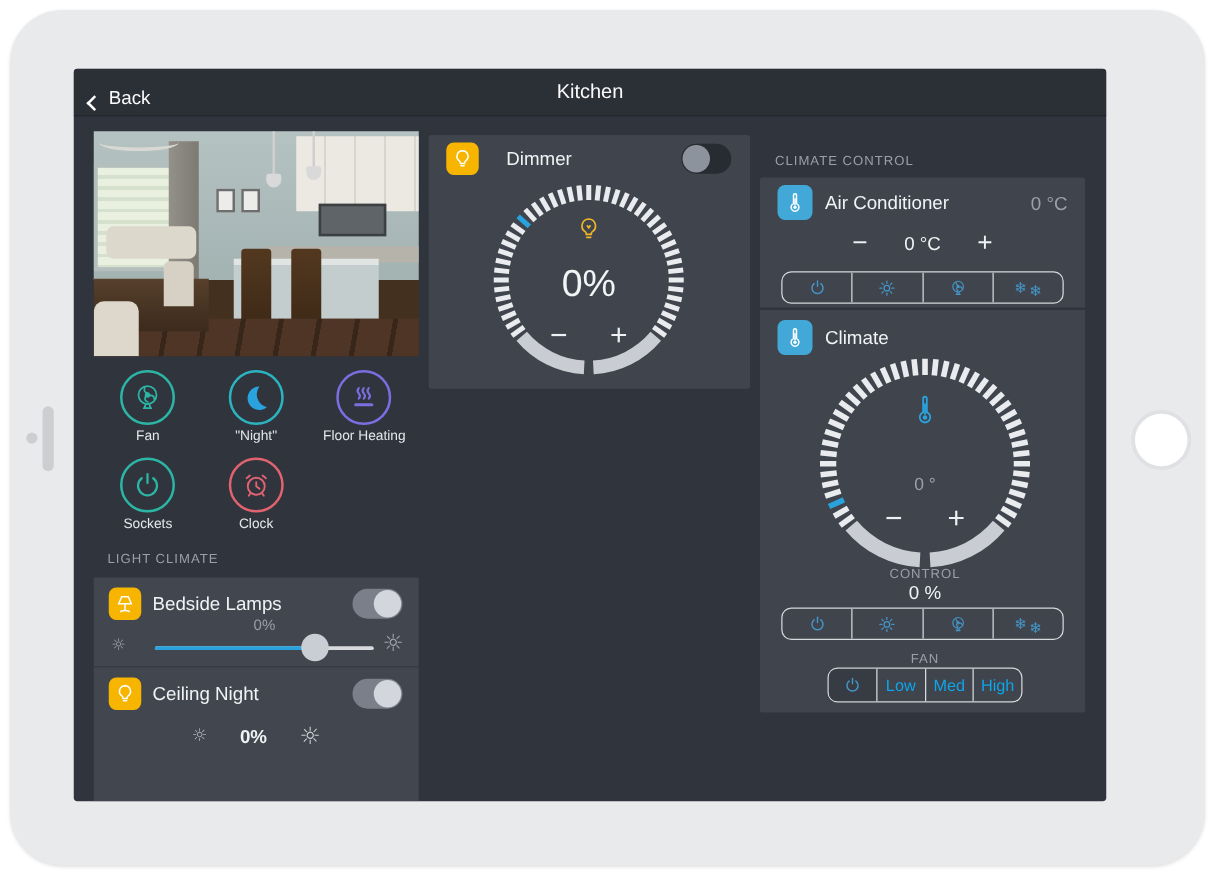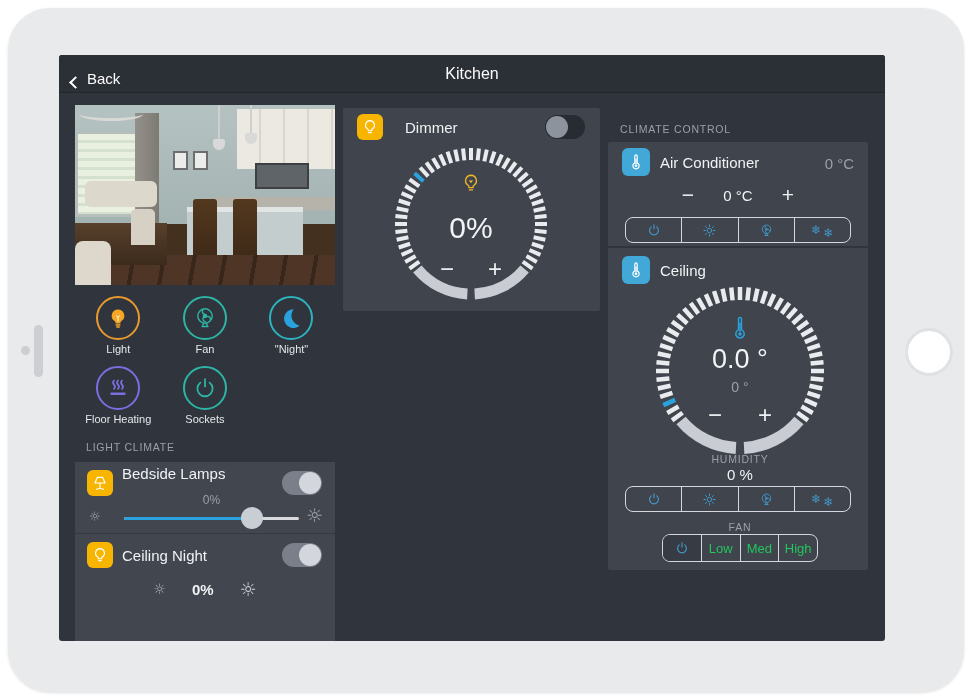--- a/index.html
+++ b/index.html
@@ -41,21 +41,21 @@
   .slider-fill{position:absolute;height:3px;border-radius:2px;background:#2aa2dd;}
   .slider-knob{position:absolute;width:22px;height:22px;border-radius:50%;background:#c9ced5;top:-10px;}
   .sun{color:#9fa5ad;font-family:"DejaVu Sans",sans-serif;line-height:1;}
   
   .dial-num{color:#f2f4f6;text-align:center;}
   .pm{color:#eef0f3;font-size:24px;font-weight:300;text-align:center;line-height:30px;}
   
   .seg{display:flex;border:1px solid #d5d8dc;border-radius:8px;overflow:hidden;}
   .seg > div{flex:1;display:flex;align-items:center;justify-content:center;border-left:1px solid #d5d8dc;color:#4596c8;}
   .seg > div:first-child{border-left:none;}
-  .seg .txt{color:#22c55e;font-size:13px;text-align:center;}
+  .seg .txt{color:#0ea5e9;font-size:13px;text-align:center;}
   .seg .on{background:#363b44;}
   .flake{font-family:"DejaVu Sans",sans-serif;color:#4596c8;font-size:12px;line-height:1;}
   
   .photo{left:16px;top:50px;width:260px;height:180px;overflow:hidden;background:linear-gradient(#b5c2c2,#a3b3b2 66%,#43301f 66%);}
   .photo div{position:absolute;}
 </style>
 </head>
 <body>
 
 <div class="abs tablet">
@@ -90,30 +90,20 @@
       <div style="left:56px;top:104px;width:24px;height:36px;background:#d6d1c4;border-radius:5px 5px 0 0;"></div>
       <div style="left:143px;top:0;width:2px;height:36px;background:#cfcfcf;"></div>
       <div style="left:138px;top:34px;width:12px;height:11px;background:#d9d9d9;border-radius:2px 2px 6px 6px;"></div>
       <div style="left:175px;top:0;width:2px;height:30px;background:#cfcfcf;"></div>
       <div style="left:170px;top:28px;width:12px;height:11px;background:#d9d9d9;border-radius:2px 2px 6px 6px;"></div>
       <div style="left:4px;top:2px;width:64px;height:14px;border-bottom:3px solid #d8d8d4;border-radius:50%;"></div>
     </div>
 
     <div class="abs qgrid">
       <div class="qcell">
-        <span class="qcircle" style="border-color:#e89a2f;">
-          <svg width="24" height="24" viewBox="0 0 24 24">
-              <path d="M12 3.5a6.3 6.3 0 0 1 3.4 11.6c-.6.4-1 1.1-1 1.8v.6h-4.8v-.6c0-.7-.4-1.4-1-1.8A6.3 6.3 0 0 1 12 3.5z" fill="#f5a623"></path>
-              <path d="M10.2 19h3.6M10.8 21h2.4" stroke="#f5a623" stroke-width="1.6" stroke-linecap="round"></path>
-              <path d="M10.5 9.5l1.5 2 1.5-2M12 11.5v4" stroke="#fff" stroke-width="1" fill="none"></path>
-            </svg>
-        </span>
-        <span class="qlabel">Light</span>
-      </div>
-      <div class="qcell">
         <span class="qcircle" style="border-color:#2cb5a5;">
           <svg width="24" height="24" viewBox="0 0 24 24" fill="none" stroke="#2cb5a5" stroke-width="1.4">
               <circle cx="12" cy="10" r="7.2"></circle>
               <circle cx="12" cy="10" r="1.5" fill="#2cb5a5"></circle>
               <path d="M12 8.4c-2.4-.5-3.2-2.2-2.2-4.2M13.6 10.6c2.3-.7 3.8.4 3.8 2.6M10.5 11.2c-1.2 2-0.4 3.8 1.8 4.4" stroke-linecap="round"></path>
               <path d="M9 20.5h6M10.5 17.5l-1 3M13.5 17.5l1 3" stroke-linecap="round"></path>
             </svg>
         </span>
         <span class="qlabel">Fan</span>
       </div>
@@ -138,34 +128,45 @@
       </div>
       <div class="qcell">
         <span class="qcircle" style="border-color:#2cb5a5;">
           <svg width="24" height="24" viewBox="0 0 24 24" fill="none" stroke="#2cb5a5" stroke-width="1.8" stroke-linecap="round">
               <path d="M7.4 6.6a7.6 7.6 0 1 0 9.2 0"></path>
               <path d="M12 3.2v7.2"></path>
             </svg>
         </span>
         <span class="qlabel">Sockets</span>
       </div>
+      <div class="qcell">
+        <span class="qcircle" style="border-color:#e0636f;">
+          <svg width="24" height="24" viewBox="0 0 24 24" fill="none" stroke="#e0636f" stroke-width="1.5" stroke-linecap="round">
+              <circle cx="12" cy="13" r="6.8"></circle>
+              <path d="M12 9.8V13l2.6 2"></path>
+              <path d="M4.3 6.6l2.6-2.2M19.7 6.6l-2.6-2.2"></path>
+              <path d="M7.2 18.8L6 20.6M16.8 18.8l1.2 1.8"></path>
+            </svg>
+        </span>
+        <span class="qlabel">Clock</span>
+      </div>
     </div>
 
     <div class="abs sec-label" style="left:27px;top:386px;">LIGHT CLIMATE</div>
     <div class="abs lsec">
 
       <div class="lrow" style="top:0;height:71px;">
         <div class="abs tile" style="left:12px;top:8px;">
           <svg width="18" height="18" viewBox="0 0 24 24" fill="none" stroke="#fff" stroke-width="1.6" stroke-linecap="round">
               <path d="M8.5 4.5h7l3.2 7.5H5.3z"></path>
               <path d="M12 12v6"></path>
               <path d="M7.5 20.5c0-1.6 9-1.6 9 0"></path>
             </svg>
         </div>
-        <div class="abs row-label" style="left:47px;top:3px;">Bedside Lamps</div>
+        <div class="abs row-label" style="left:47px;top:13px;">Bedside Lamps</div>
         <div class="abs toggle" style="left:207px;top:9px;" data-state="on">
             <span class="knob"></span>
           </div>
         <div class="abs gray" style="left:49px;top:31px;width:175px;text-align:center;font-size:12px;">0%</div>
         <div class="abs sun" style="left:14px;top:48px;font-size:13px;">☼</div>
         <div class="abs" style="left:49px;top:55px;width:175px;">
           <span class="slider-track" style="left:0;width:175px;"></span>
           <span class="slider-fill" style="width: 73%;"></span>
           <span class="slider-knob" style="left: calc(73% - 11px);"></span>
         </div>
@@ -306,21 +307,21 @@
       </div>
       <div class="abs" style="left:0;top:104px;width:260px;height:2px;background:#30343d;"></div>
 
       <div class="abs tile blue" style="left:14px;top:114px;">
         <svg width="18" height="18" viewBox="0 0 24 24" fill="none" stroke="#fff" stroke-width="1.6" stroke-linecap="round">
             <path d="M10.4 4.2a1.6 1.6 0 0 1 3.2 0v9a4.2 4.2 0 1 1-3.2 0z"></path>
             <circle cx="12" cy="17" r="1.8" fill="#fff" stroke="none"></circle>
             <path d="M12 14.5V8"></path>
           </svg>
       </div>
-      <div class="abs row-label" style="left:52px;top:120px;">Ceiling</div>
+      <div class="abs row-label" style="left:52px;top:120px;">Climate</div>
       <svg class="abs" style="left:37px;top:134px;" width="190" height="190">
           <line x1="37.559793399378734" y1="136.7327529127656" x2="27.042572472504418" y2="144.37396119256772" stroke="#e9ebee" stroke-width="4.5"></line>
           <line x1="33.51219633130485" y1="130.5" x2="22.25386608210715" y2="136.99999999999997" stroke="#e9ebee" stroke-width="4.5"></line>
           <line x1="30.138272507375333" y1="123.8783016583818" x2="18.262181558021524" y2="129.1658780183672" stroke="#2aa2dd" stroke-width="4.5"></line>
           <line x1="27.47498734304409" y1="116.94020660062127" x2="15.111252631207094" y2="120.95742752749558" stroke="#e9ebee" stroke-width="4.5"></line>
           <line x1="25.551520347899796" y1="109.7617300480609" x2="12.835601538360322" y2="112.46458202869177" stroke="#e9ebee" stroke-width="4.5"></line>
           <line x1="24.388945428852594" y1="102.42152089200339" x2="11.460160789065029" y2="103.78039091448288" stroke="#e9ebee" stroke-width="4.5"></line>
           <line x1="24" y1="95" x2="11" y2="95" stroke="#e9ebee" stroke-width="4.5"></line>
           <line x1="24.388945428852594" y1="87.5784791079966" x2="11.460160789065043" y2="86.2196090855171" stroke="#e9ebee" stroke-width="4.5"></line>
           <line x1="25.55152034789981" y1="80.23826995193907" x2="12.835601538360336" y2="77.5354179713082" stroke="#e9ebee" stroke-width="4.5"></line>
@@ -361,25 +362,24 @@
           <path d="M 153.9854221201613 144.49464594586354 A 77 77 0 0 1 99.02986863070667 171.89447417610216" fill="none" stroke="#c9cdd3" stroke-width="12"></path>
           <path d="M 90.97013136929334 171.89447417610216 A 77 77 0 0 1 36.014577879838704 144.49464594586354" fill="none" stroke="#c9cdd3" stroke-width="12"></path>
         </svg>
       <div class="abs" style="left:121px;top:172px;">
         <svg width="22" height="28" viewBox="0 0 24 30" fill="none" stroke="#2aa2dd" stroke-width="1.6" stroke-linecap="round">
             <path d="M10.4 5a1.6 1.6 0 0 1 3.2 0v12a4.6 4.6 0 1 1-3.2 0z"></path>
             <circle cx="12" cy="21.5" r="2" fill="#2aa2dd" stroke="none"></circle>
             <path d="M12 18.5V10"></path>
           </svg>
       </div>
-      <div class="abs dial-num" style="left:62px;top:202px;width:140px;font-size:27px;font-weight:300;">0.0 °</div>
       <div class="abs gray" style="left:82px;top:237px;width:100px;text-align:center;font-size:14px;">0 °</div>
       <div class="abs pm" style="left:87px;top:258px;width:40px;">−</div>
       <div class="abs pm" style="left:137px;top:258px;width:40px;">+</div>
-      <div class="abs sec-label" style="left:62px;top:311px;width:140px;text-align:center;">HUMIDITY</div>
+      <div class="abs sec-label" style="left:62px;top:311px;width:140px;text-align:center;">CONTROL</div>
       <div class="abs" style="left:62px;top:324px;width:140px;text-align:center;color:#f0f2f4;font-size:15px;">0 %</div>
       <div class="abs seg" style="left:17px;top:344px;width:226px;height:26px;">
         <div>
             <svg width="14" height="14" viewBox="0 0 24 24" fill="none" stroke="#4596c8" stroke-width="2" stroke-linecap="round">
               <path d="M7.4 6.6a7.6 7.6 0 1 0 9.2 0"></path>
               <path d="M12 3.2v7.2"></path>
             </svg>
           </div>
         <div>
             <svg width="15" height="15" viewBox="0 0 24 24" fill="none" stroke="#4596c8" stroke-width="1.6" stroke-linecap="round">

